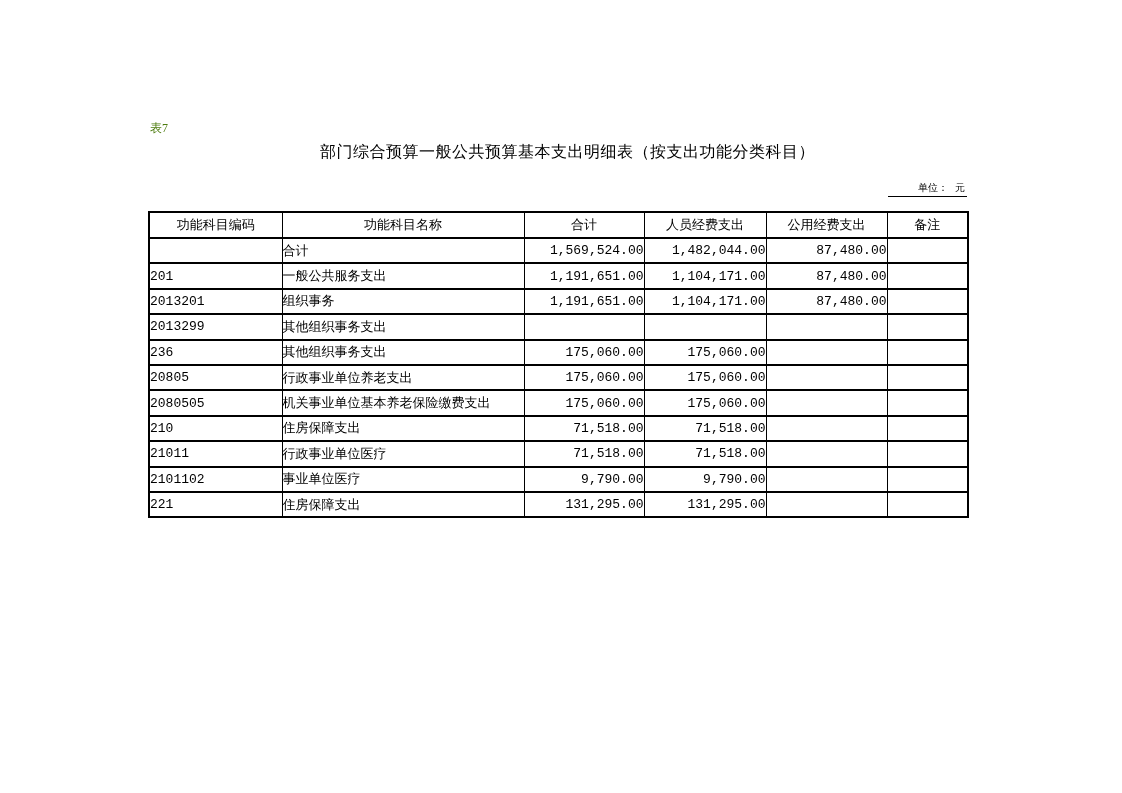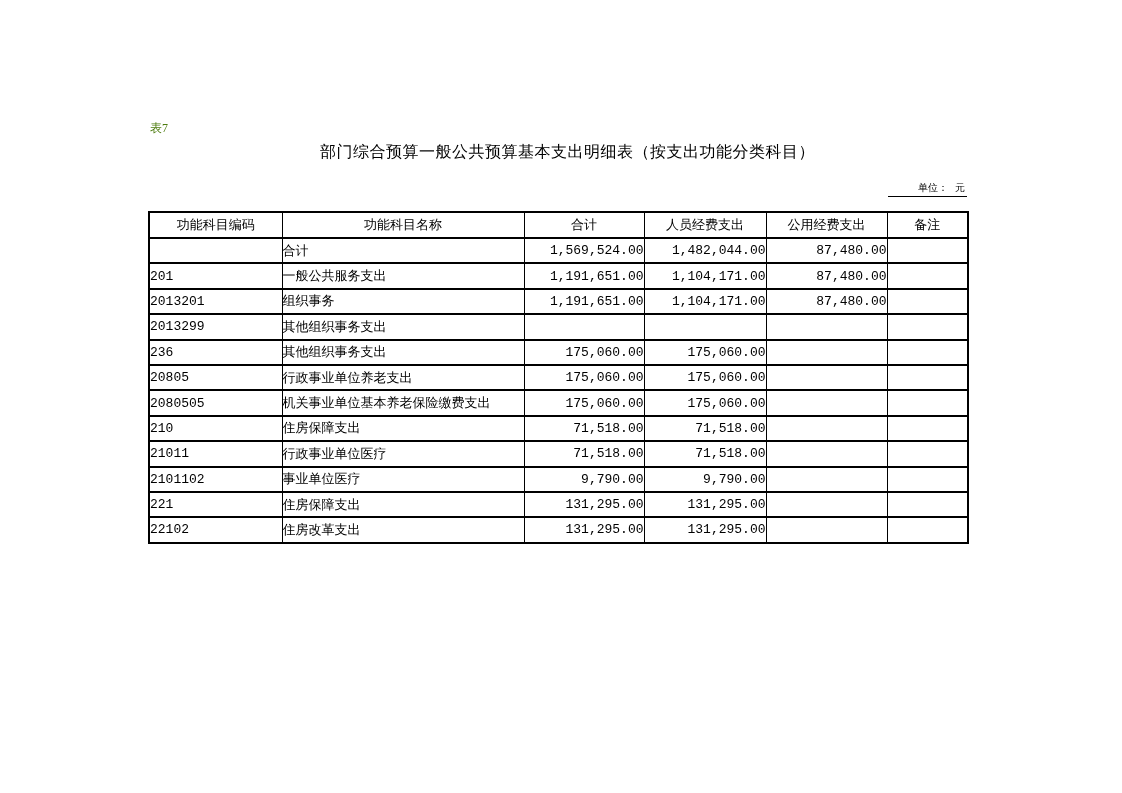--- a/index.html
+++ b/index.html
@@ -189,22 +189,14 @@
     <td class="cell-amount"></td>
   </tr>
       <tr>
     <td class="cell-code indent-1">221</td>
     <td class="cell-name">住房保障支出</td>
     <td class="cell-amount">131,295.00</td>
     <td class="cell-amount">131,295.00</td>
     <td class="cell-amount"></td>
     <td class="cell-amount"></td>
   </tr>
-      <tr>
-    <td class="cell-code indent-2">22102</td>
-    <td class="cell-name">住房改革支出</td>
-    <td class="cell-amount">131,295.00</td>
-    <td class="cell-amount">131,295.00</td>
-    <td class="cell-amount"></td>
-    <td class="cell-amount"></td>
-  </tr>
     </tbody>
 </table>
 
 </body></html>

